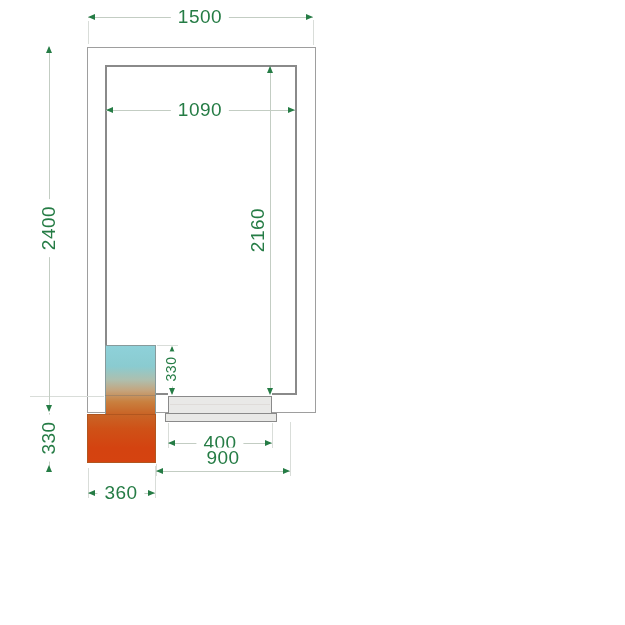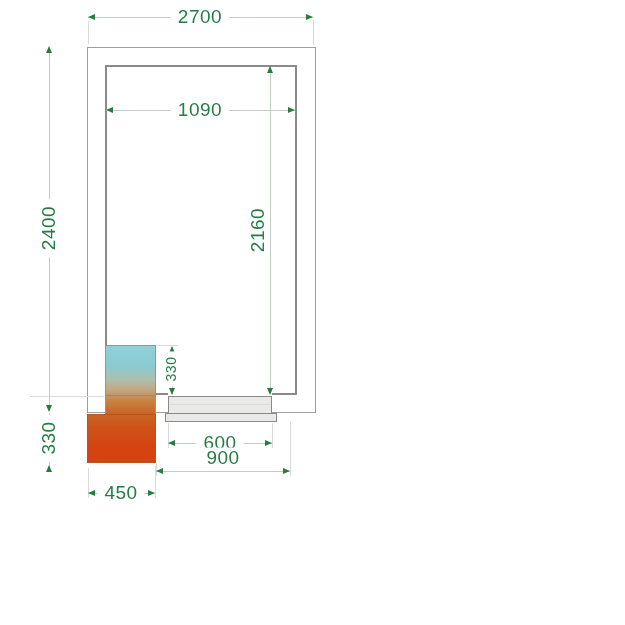--- a/index.html
+++ b/index.html
@@ -67,21 +67,21 @@
   <div class="abs unit-out"></div>
   <div class="abs wall-face"></div>
 
   <div class="abs door-leaf"></div>
   <div class="abs door-line"></div>
   <div class="abs door-sill"></div>
 
   <div class="abs dline h1" style="left:88px;top:17px;width:225px;"></div>
   <div class="ar l" style="left:88px;top:14px;"></div>
   <div class="ar r" style="left:306px;top:14px;"></div>
-  <div class="lbl" style="left:200px;top:17px;">2700</div>
+  <div class="lbl" style="left:200px;top:17px;">1500</div>
 
   <div class="abs dline h1" style="left:106px;top:110px;width:189px;"></div>
   <div class="ar l" style="left:106px;top:107px;"></div>
   <div class="ar r" style="left:288px;top:107px;"></div>
   <div class="lbl" style="left:200px;top:110px;">1090</div>
 
   <div class="abs dline w1" style="left:49px;top:47px;height:364px;"></div>
   <div class="ar u" style="left:46px;top:46px;"></div>
   <div class="ar d" style="left:46px;top:405px;"></div>
   <div class="lbl lbl-v" style="left:49px;top:228px;">2400</div>
@@ -96,25 +96,25 @@
   <div class="lbl lbl-v lbl-clear" style="left:258px;top:230px;">2160</div>
 
   <div class="abs dline w1" style="left:172px;top:347px;height:47px;"></div>
   <div class="ar u" style="left:169px;top:346px;"></div>
   <div class="ar d" style="left:169px;top:388px;"></div>
   <div class="lbl lbl-v lbl-sm" style="left:172px;top:369px;">330</div>
 
   <div class="abs dline h1" style="left:168px;top:443px;width:104px;"></div>
   <div class="ar l" style="left:168px;top:440px;"></div>
   <div class="ar r" style="left:265px;top:440px;"></div>
-  <div class="lbl" style="left:220px;top:443px;">600</div>
+  <div class="lbl" style="left:220px;top:443px;">400</div>
 
   <div class="abs dline h1" style="left:156px;top:471px;width:134px;"></div>
   <div class="ar l" style="left:156px;top:468px;"></div>
   <div class="ar r" style="left:283px;top:468px;"></div>
   <div class="lbl" style="left:223px;top:458px;">900</div>
 
   <div class="abs dline h1" style="left:88px;top:493px;width:67px;"></div>
   <div class="ar l" style="left:88px;top:490px;"></div>
   <div class="ar r" style="left:148px;top:490px;"></div>
-  <div class="lbl" style="left:121px;top:493px;">450</div>
+  <div class="lbl" style="left:121px;top:493px;">360</div>
 
 </div>
 
 </body></html>

